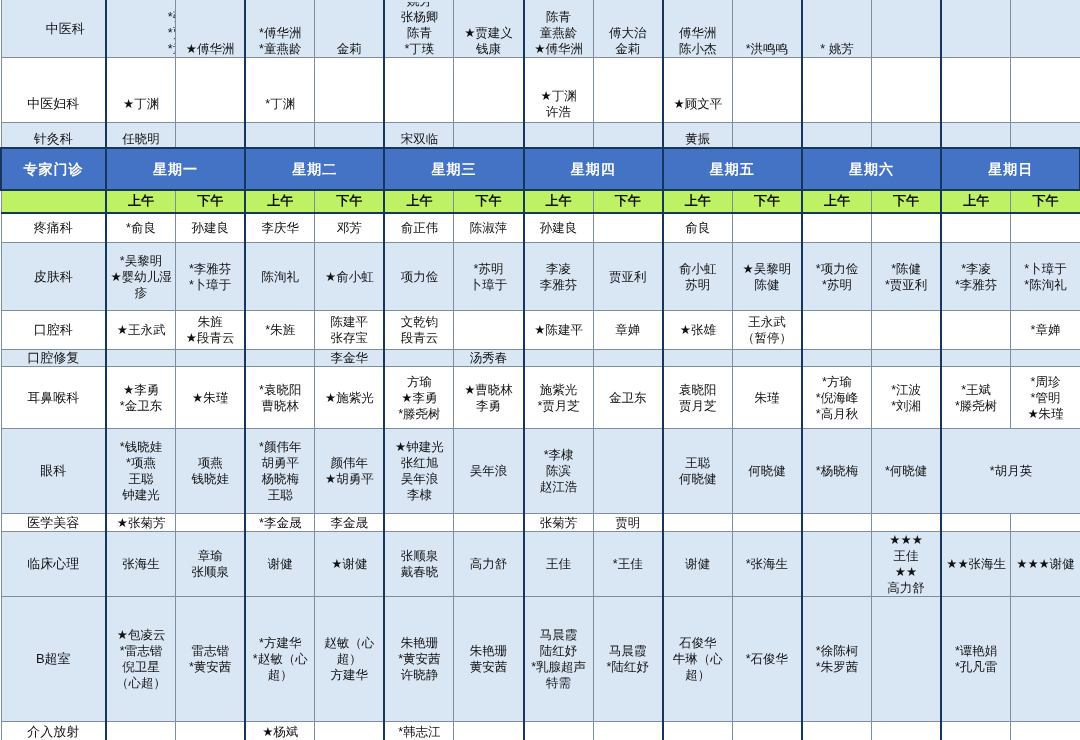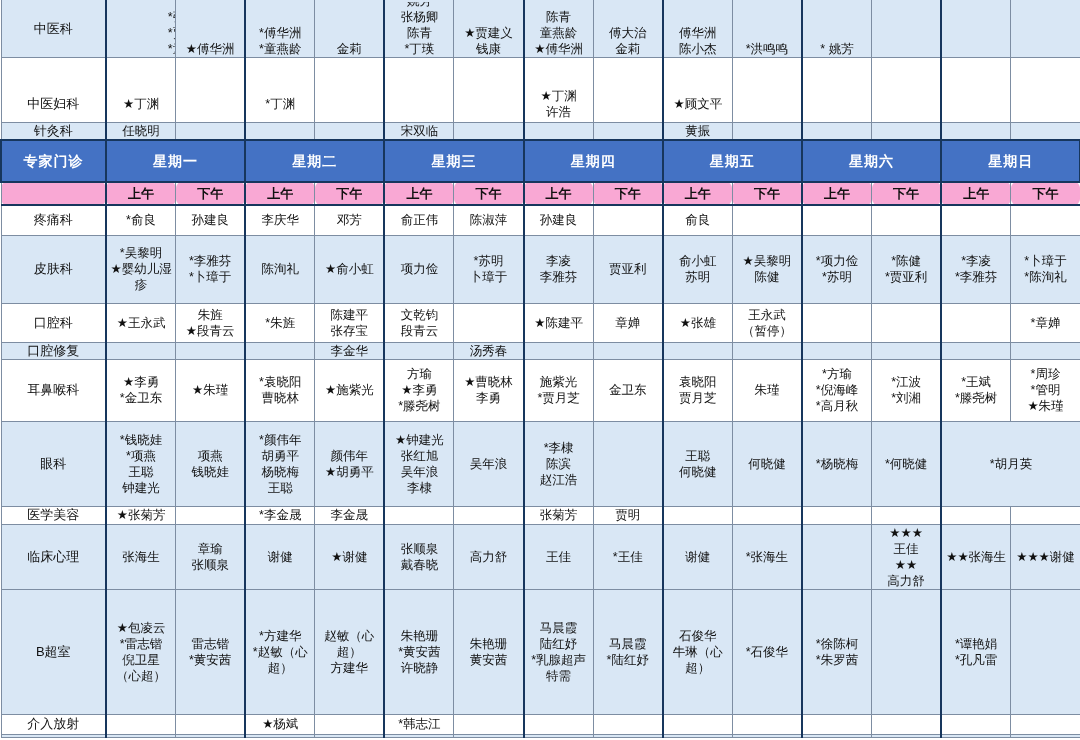--- a/index.html
+++ b/index.html
@@ -25,23 +25,22 @@
   .clipbox{
     display:flex;flex-direction:column;align-items:center;
     overflow:hidden;justify-content:center;width:100%;
   }
   .clipbox.anchor-bottom{justify-content:flex-end;}
   tr.header td{
     background:#4472c4;color:#ffffff;font-weight:bold;font-size:14px;
     border:2px solid #17365d;letter-spacing:1px;
   }
   tr.subhead td{
-    background:#f9a8d4;font-weight:600;font-size:13px;
+    background:#bef264;font-weight:600;font-size:13px;
     border-bottom:2px solid #17365d;
-    border-radius:6px;
   }
   tr.thin-row td{line-height:3px;font-size:2px;padding:0;}
   tr:first-child td{border-top:none;}
 </style>
 </head>
 <body>
 
 <table id="schedule">
   <colgroup id="cols">
       <col class="c-dept">
@@ -55,21 +54,21 @@
       <col class="c-half">
       <col class="c-half">
       <col class="c-half">
       <col class="c-half">
       <col class="c-half">
       <col class="c-half">
       <col class="c-half">
     </colgroup>
   <tbody id="grid">
       <tr class="top-row r-light" style="height: 57px;">
-        <td class="dept"><div class="clipbox" style="height: 55px;"><span>中医科</span></div></td>
+        <td class="dept"><div class="clipbox" style="height: 55px; padding-left: 12px;"><span>中医科</span></div></td>
         <td class="group-b"><div class="clipbox anchor-bottom" style="height: 55px; margin-left: 48px;"><span>*张杨卿
 *贾建义
 *童燕龄</span></div></td>
         <td><div class="clipbox anchor-bottom" style="height: 55px;"><span>★傅华洲</span></div></td>
         <td class="group-b"><div class="clipbox anchor-bottom" style="height: 55px;"><span>*傅华洲
 *童燕龄</span></div></td>
         <td><div class="clipbox anchor-bottom" style="height: 55px;"><span>金莉</span></div></td>
         <td class="group-b"><div class="clipbox anchor-bottom" style="height: 55px;"><span>姚芳
 张杨卿
 陈青
@@ -101,21 +100,21 @@
 许浩</span></div></td>
         <td><div class="clipbox" style="height: 36px;"><span></span></div></td>
         <td class="group-b"><div class="clipbox" style="height: 36px; margin-top: 28px;"><span>★顾文平</span></div></td>
         <td><div class="clipbox" style="height: 36px;"><span></span></div></td>
         <td class="group-b"><div class="clipbox" style="height: 36px;"><span></span></div></td>
         <td><div class="clipbox" style="height: 36px;"><span></span></div></td>
         <td class="group-b"><div class="clipbox" style="height: 36px;"><span></span></div></td>
         <td><div class="clipbox" style="height: 36px;"><span></span></div></td>
       </tr>
       <tr class="top-row r-light" style="height: 18px;">
-        <td class="dept"><div class="clipbox" style="height: 16px;"><span>针灸科</span></div></td>
+        <td class="dept"><div class="clipbox" style="height: 24px; justify-content: flex-end;"><span>针灸科</span></div></td>
         <td class="group-b"><div class="clipbox" style="height: 16px;"><span>任晓明</span></div></td>
         <td><div class="clipbox" style="height: 16px;"><span></span></div></td>
         <td class="group-b"><div class="clipbox" style="height: 16px;"><span></span></div></td>
         <td><div class="clipbox" style="height: 16px;"><span></span></div></td>
         <td class="group-b"><div class="clipbox" style="height: 16px;"><span>宋双临</span></div></td>
         <td><div class="clipbox" style="height: 16px;"><span></span></div></td>
         <td class="group-b"><div class="clipbox" style="height: 16px;"><span></span></div></td>
         <td><div class="clipbox" style="height: 16px;"><span></span></div></td>
         <td class="group-b"><div class="clipbox" style="height: 16px;"><span>黄振</span></div></td>
         <td><div class="clipbox" style="height: 16px;"><span></span></div></td>

